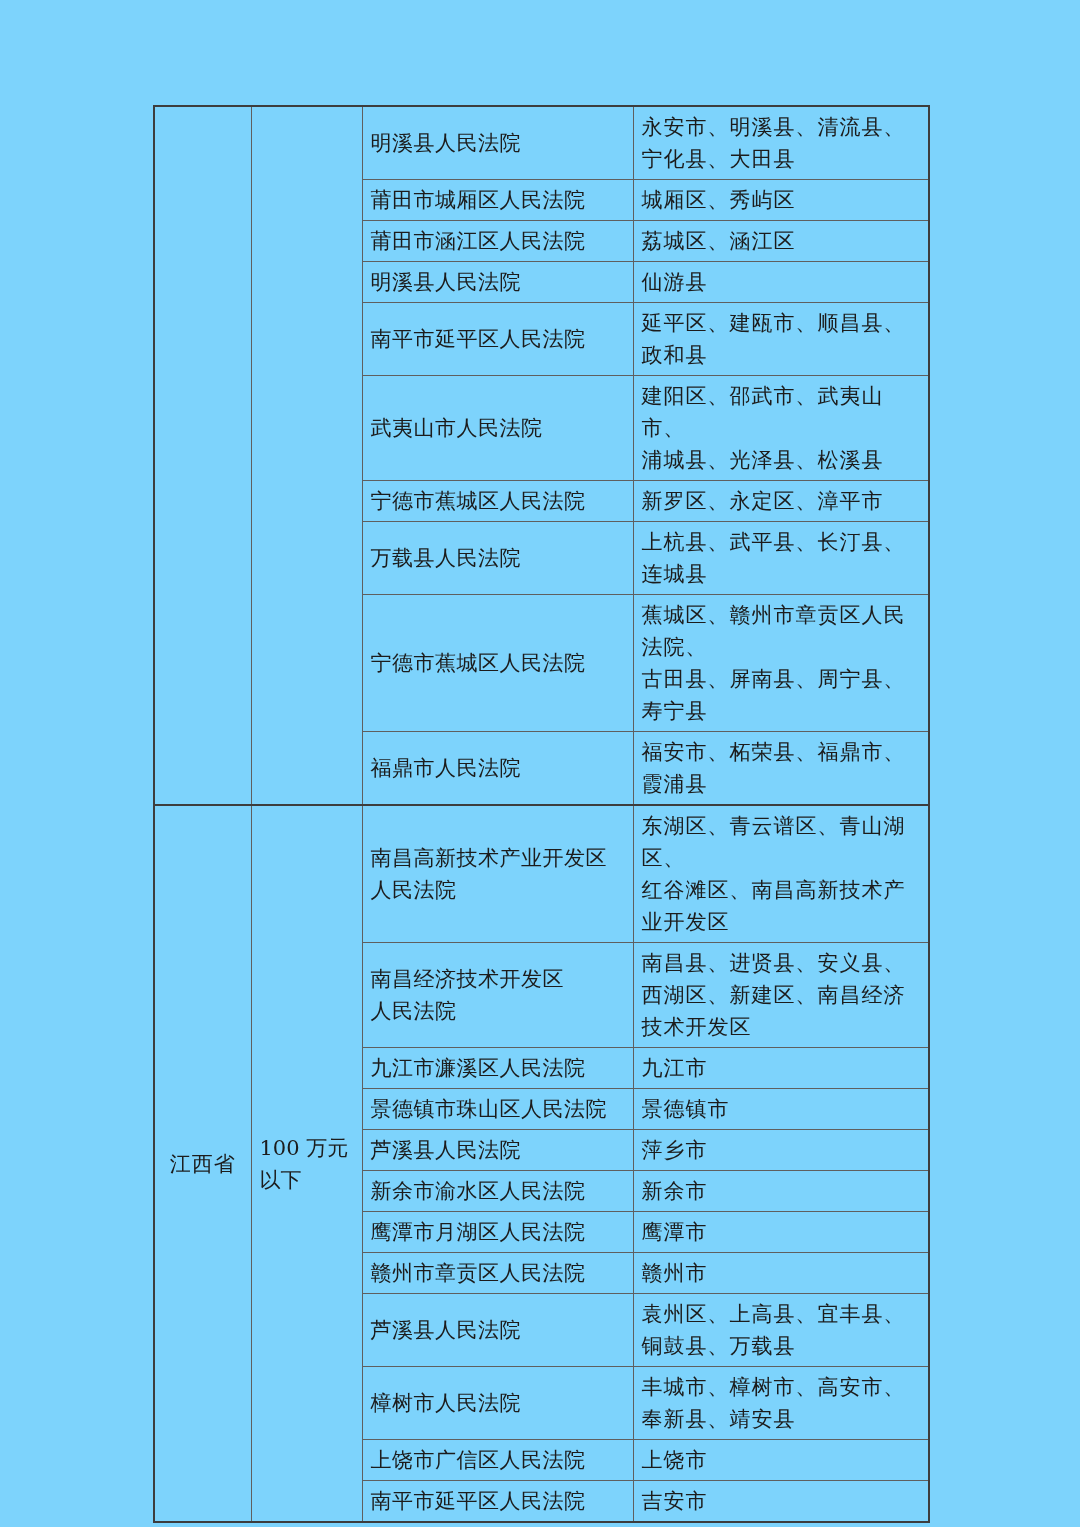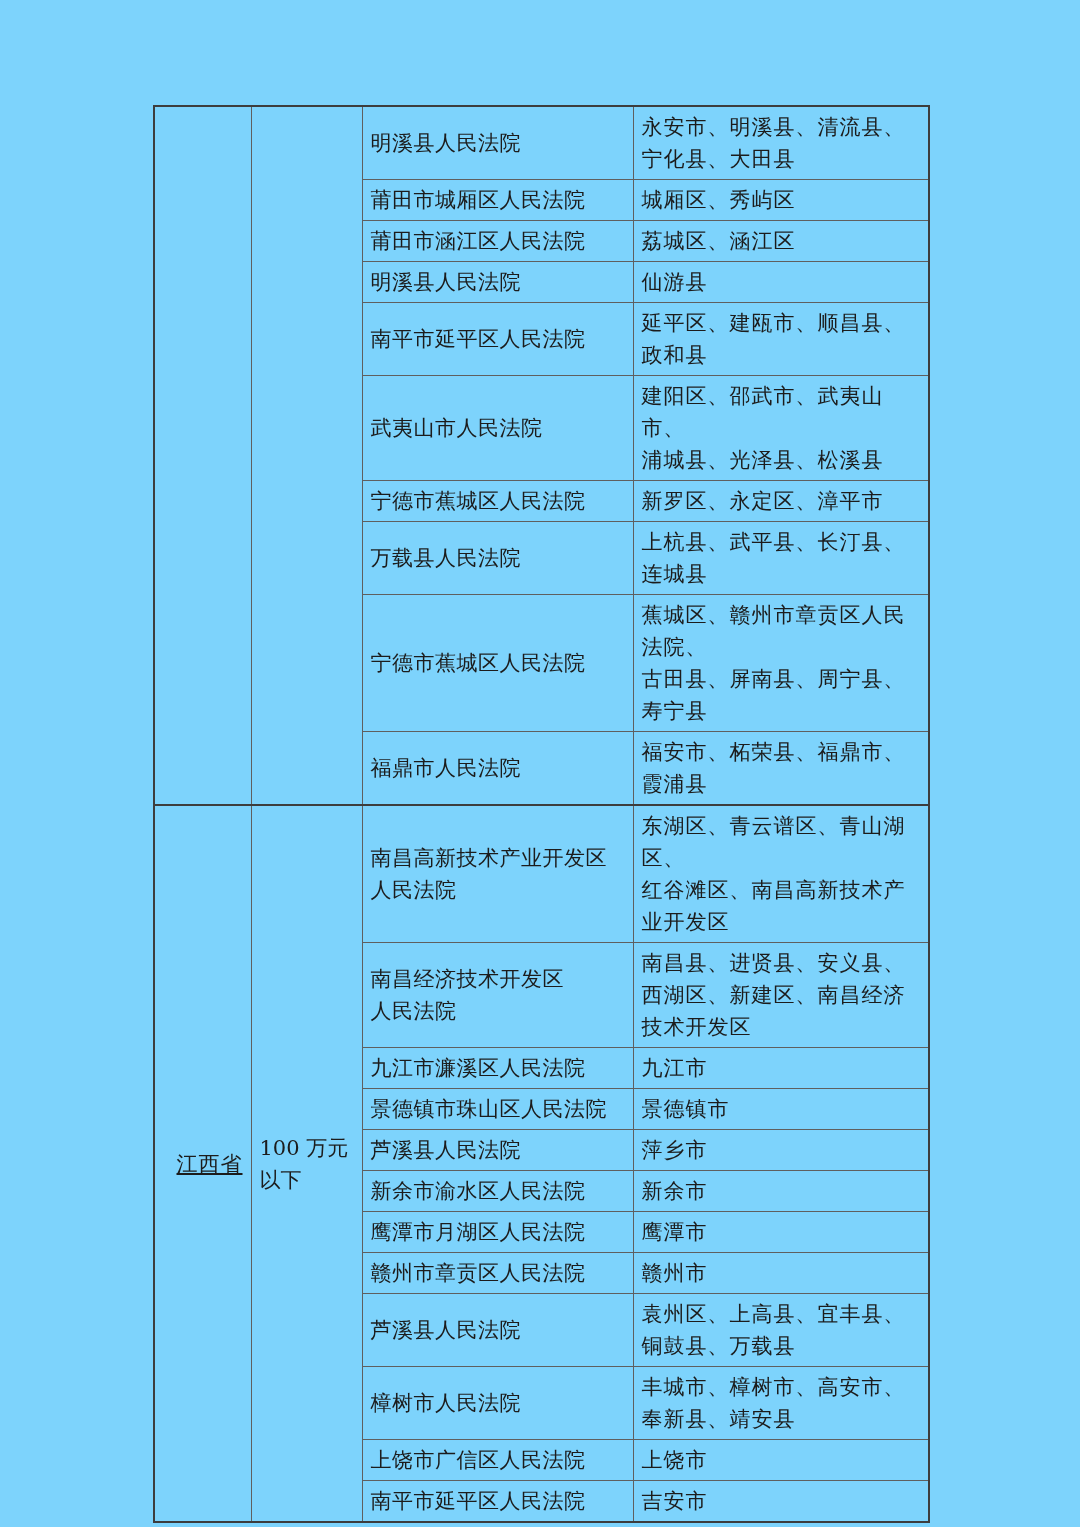--- a/index.html
+++ b/index.html
@@ -33,23 +33,22 @@
   table.jur-table td {
     border: 1.5px solid #5f5f5f;
     vertical-align: middle;
     padding: 4px 8px;
     overflow: hidden;
   }
   table.jur-table {
     border: 2px solid #3d3d3d;
   }
   td.c-province {
-    text-align: right;
+    text-align: center;
     letter-spacing: 1px;
-    text-decoration: underline;
   }
   td.c-amount {
     white-space: pre-line;
   }
   td.c-court {
     padding-left: 14px;
     white-space: pre-line;
     letter-spacing: 0.5px;
   }
   td.c-areas {

